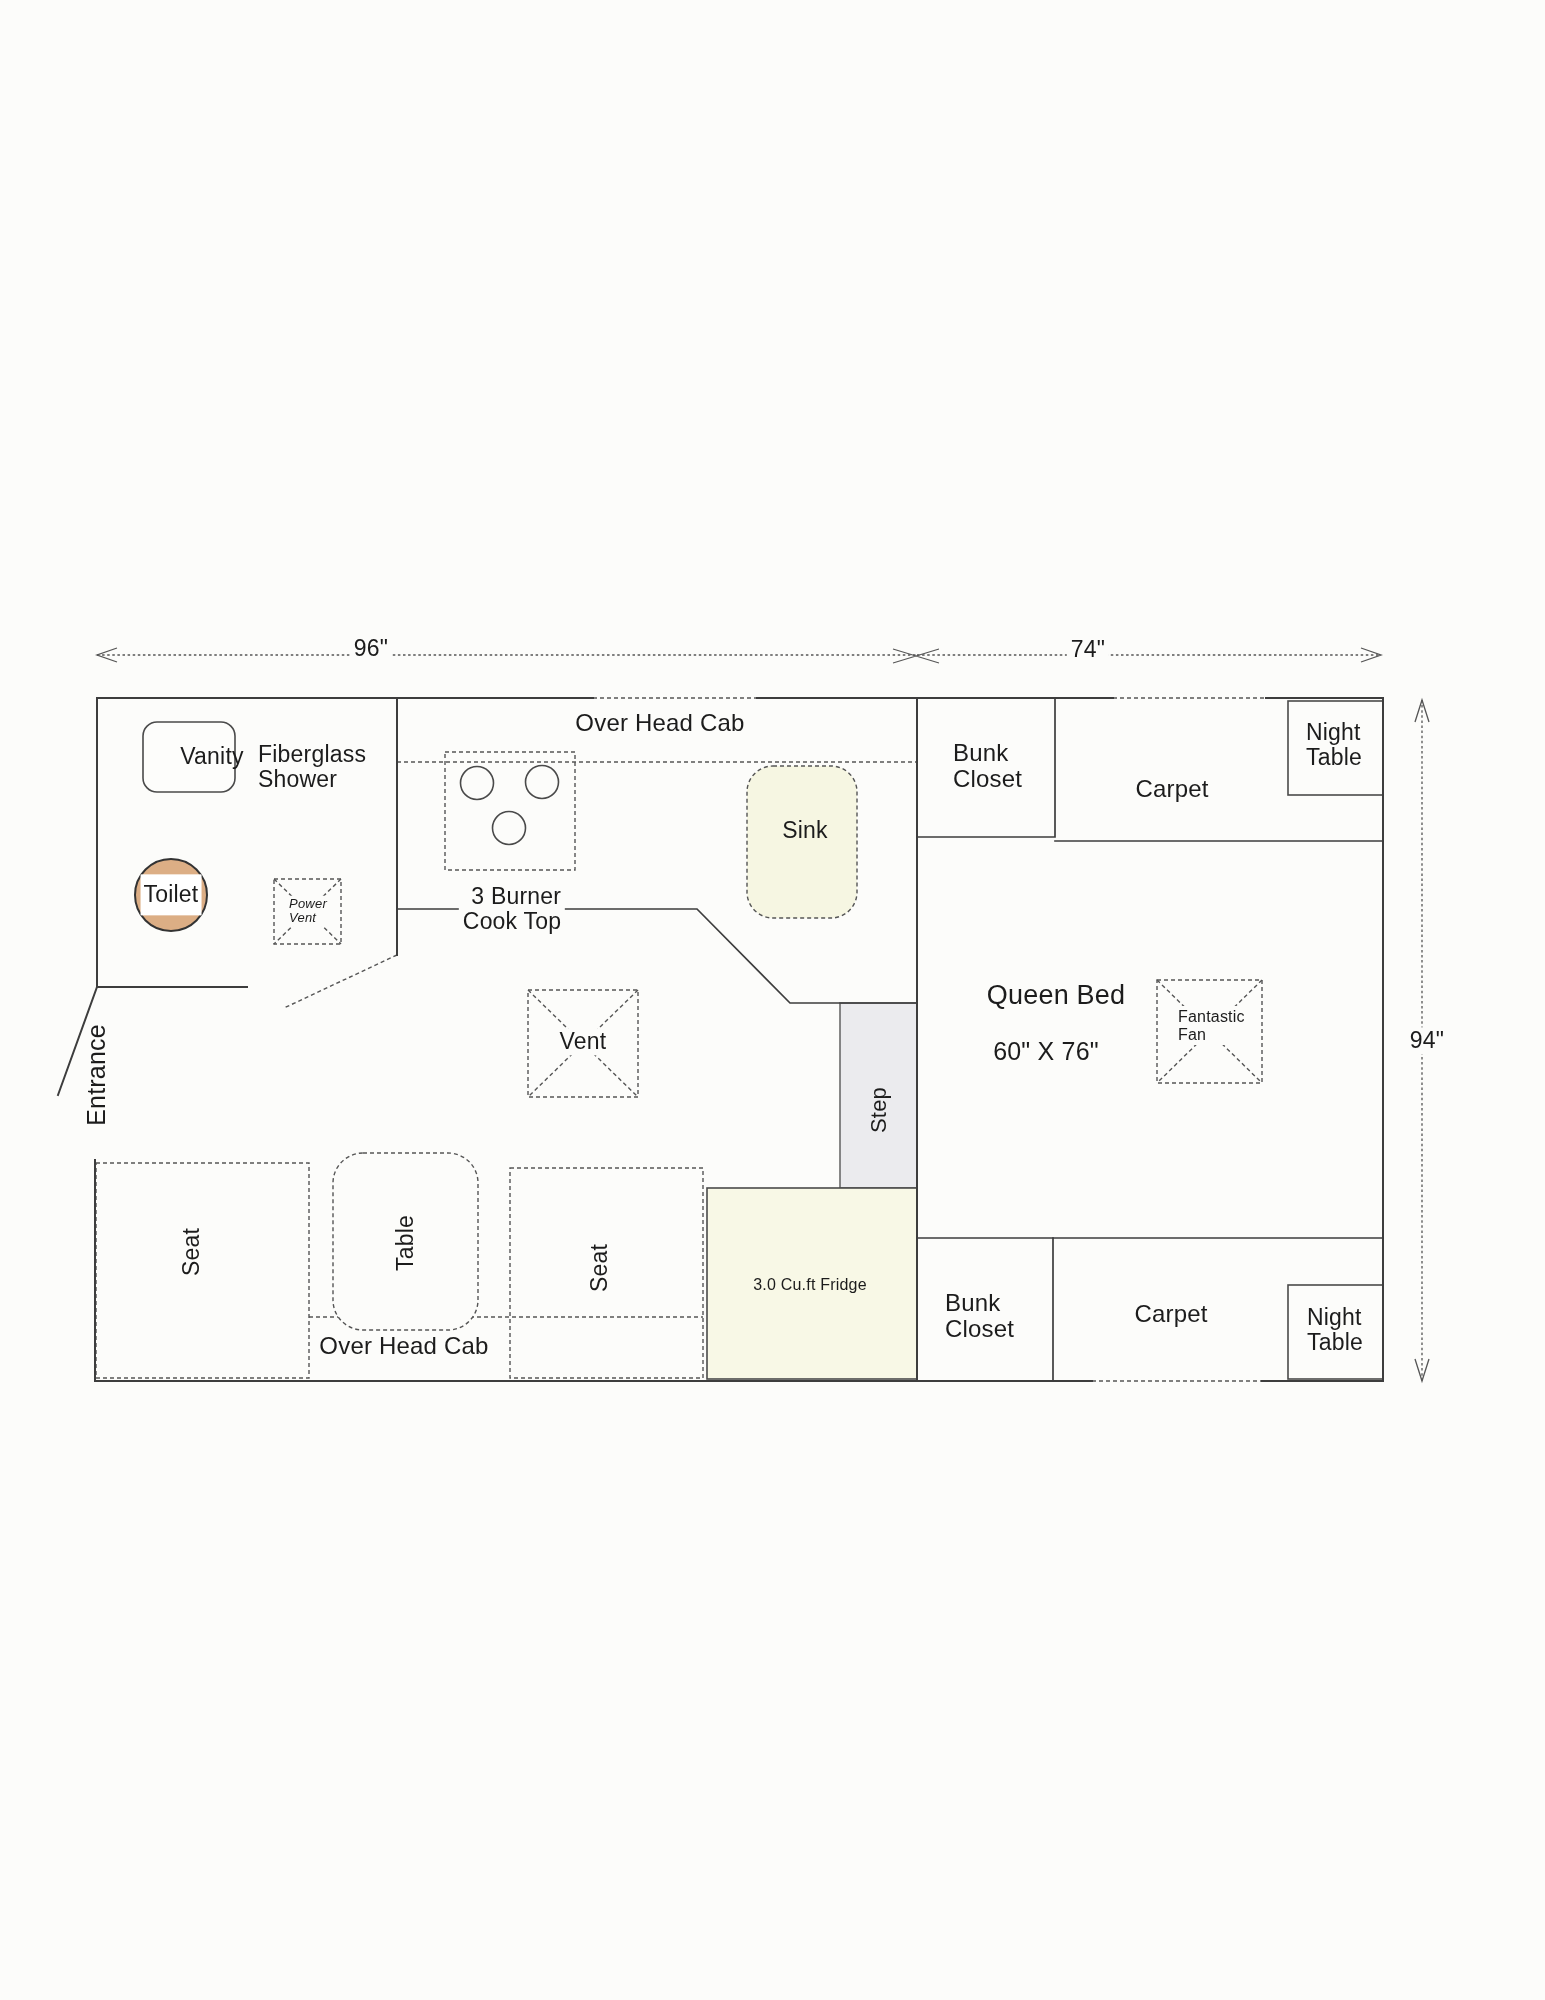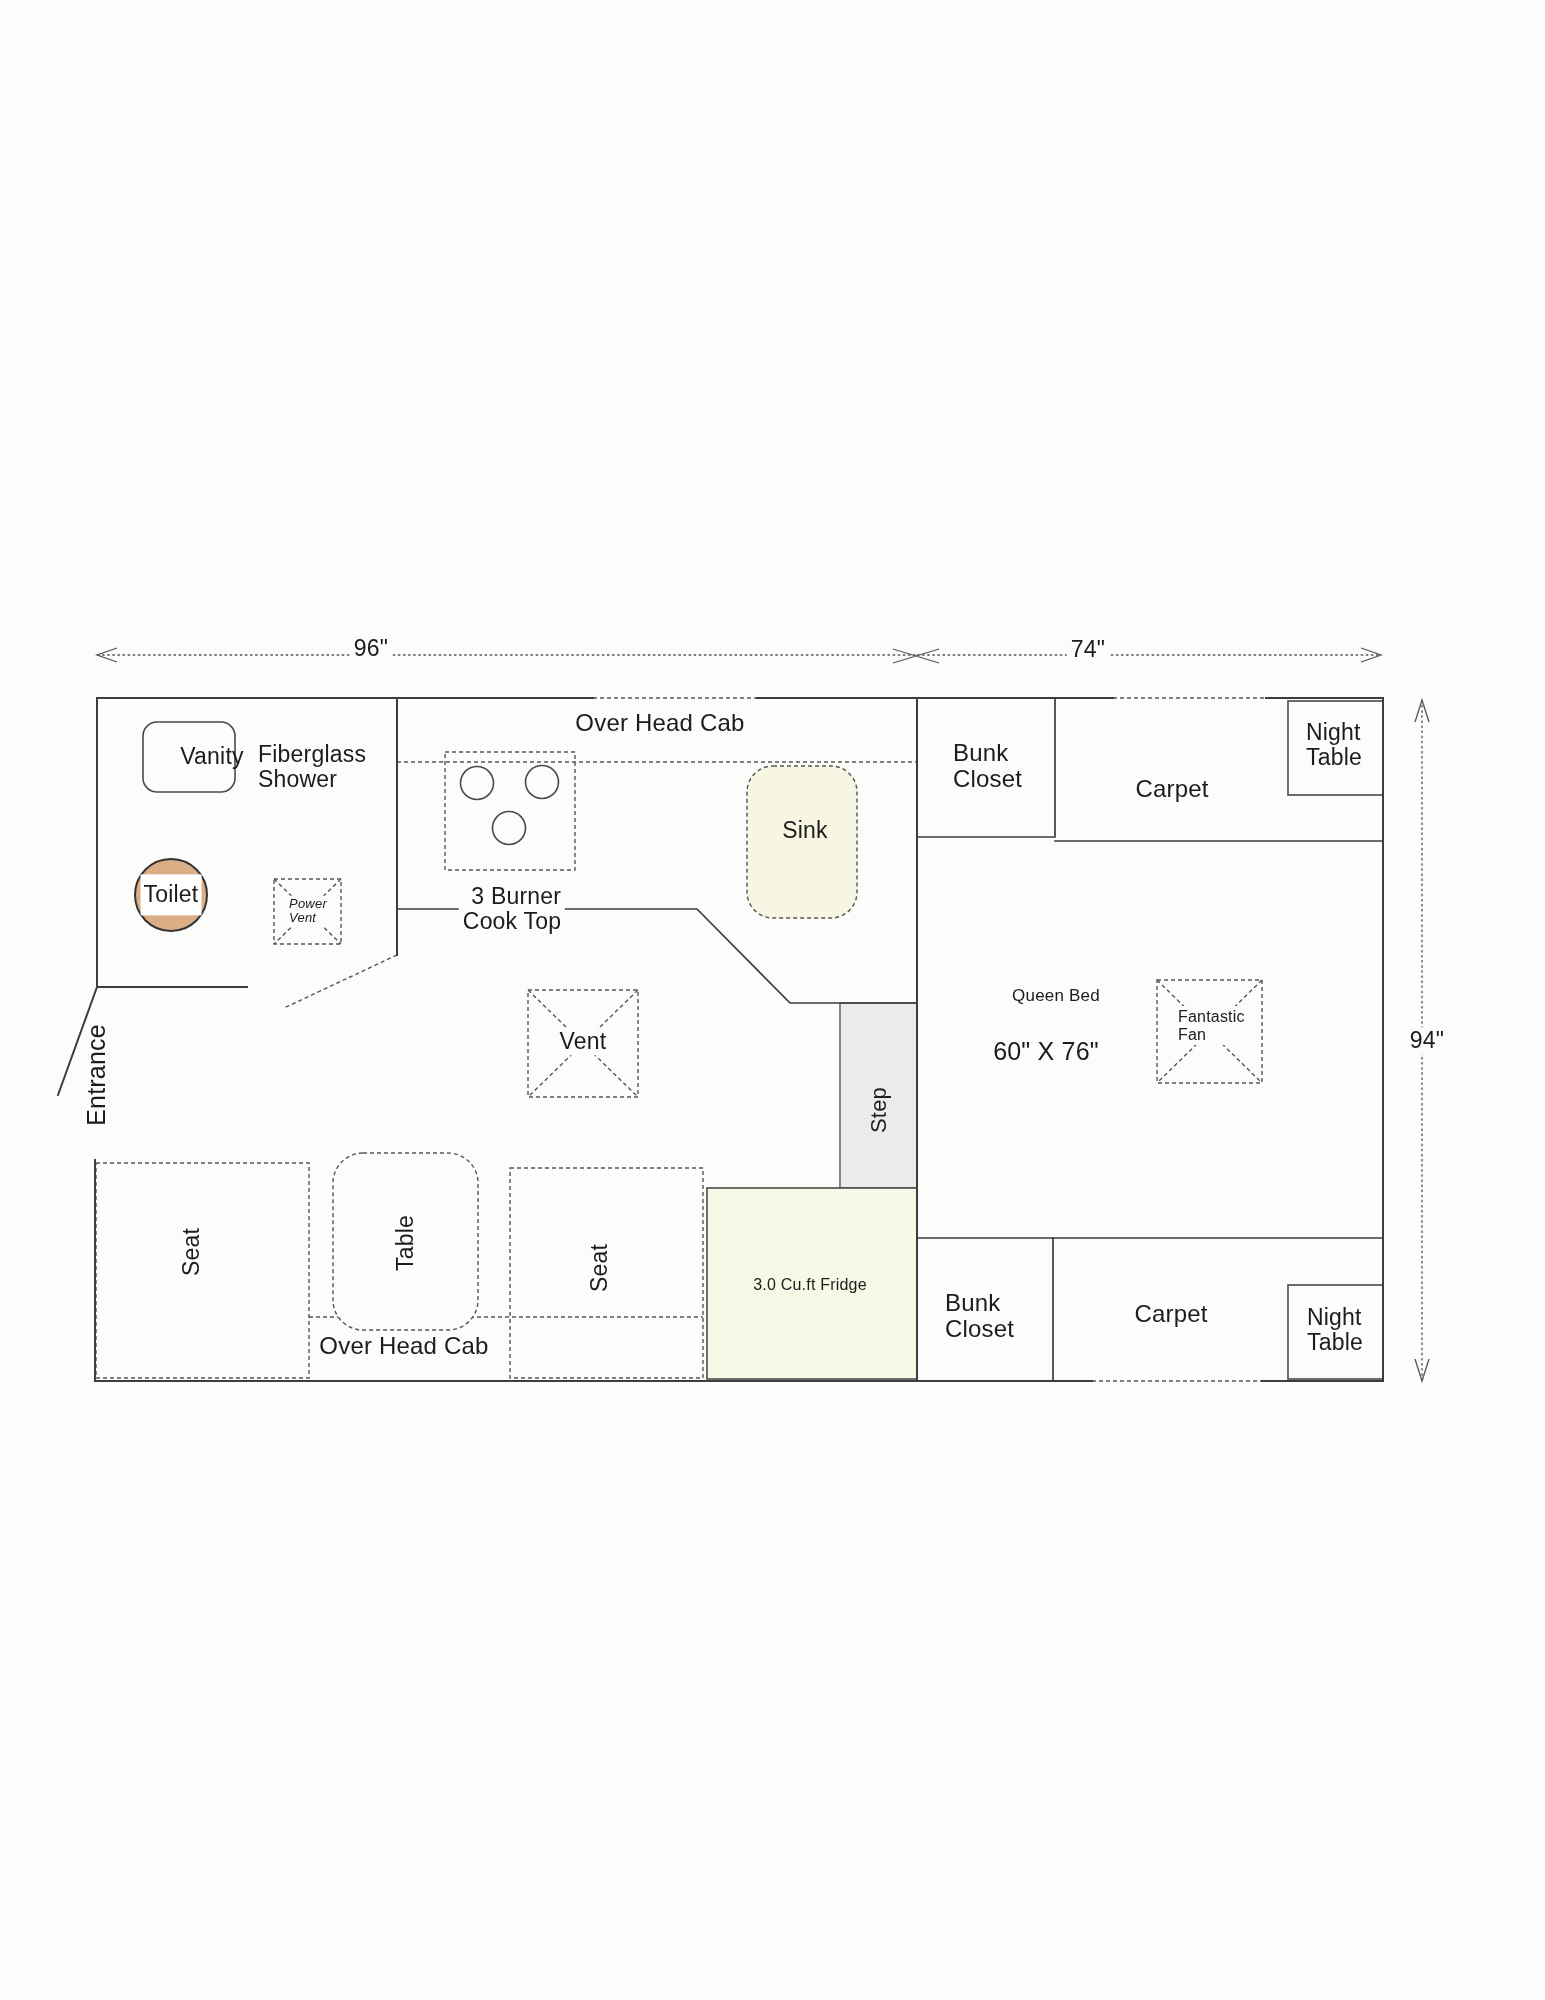--- a/index.html
+++ b/index.html
@@ -118,21 +118,21 @@
   <div class="lbl vert" style="left:192px;top:1252px;font-size:23px;">Seat</div>
   <div class="lbl vert" style="left:406px;top:1243px;font-size:23px;">Table</div>
   <div class="lbl vert" style="left:600px;top:1268px;font-size:23px;">Seat</div>
   <div class="lbl" style="left:404px;top:1346px;font-size:24px;">Over Head Cab</div>
 
   <div class="lbl tl" style="left:953px;top:740px;font-size:24px;">Bunk
 Closet</div>
   <div class="lbl" style="left:1172px;top:789px;font-size:24px;">Carpet</div>
   <div class="lbl tl" style="left:1306px;top:720px;font-size:23px;">Night
 Table</div>
-  <div class="lbl" style="left:1056px;top:996px;font-size:17px;">Queen Bed</div>
+  <div class="lbl" style="left:1056px;top:996px;font-size:27px;">Queen Bed</div>
   <div class="lbl" style="left:1046px;top:1052px;font-size:25px;">60" X 76"</div>
   <div class="lbl tl bgmask" style="left:1174px;top:1006px;font-size:16px;padding:2px 4px;">Fantastic
 Fan</div>
   <div class="lbl tl" style="left:945px;top:1290px;font-size:24px;">Bunk
 Closet</div>
   <div class="lbl" style="left:1171px;top:1314px;font-size:24px;">Carpet</div>
   <div class="lbl tl" style="left:1307px;top:1305px;font-size:23px;">Night
 Table</div>
 
 </div>

